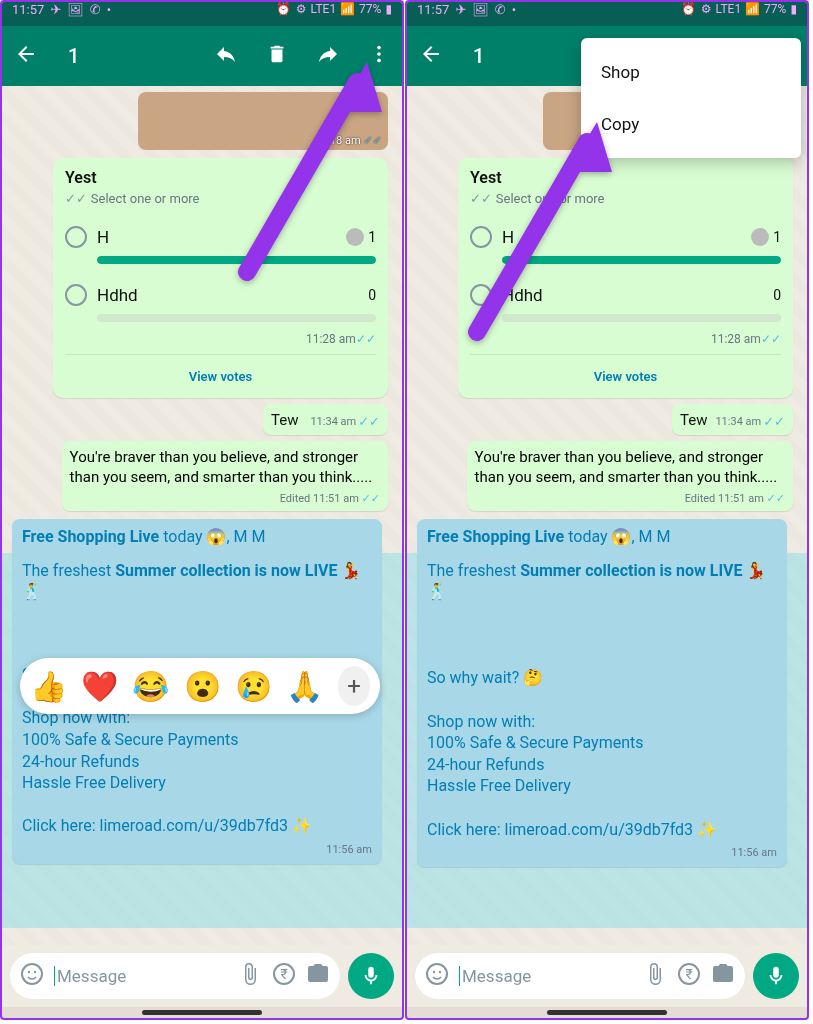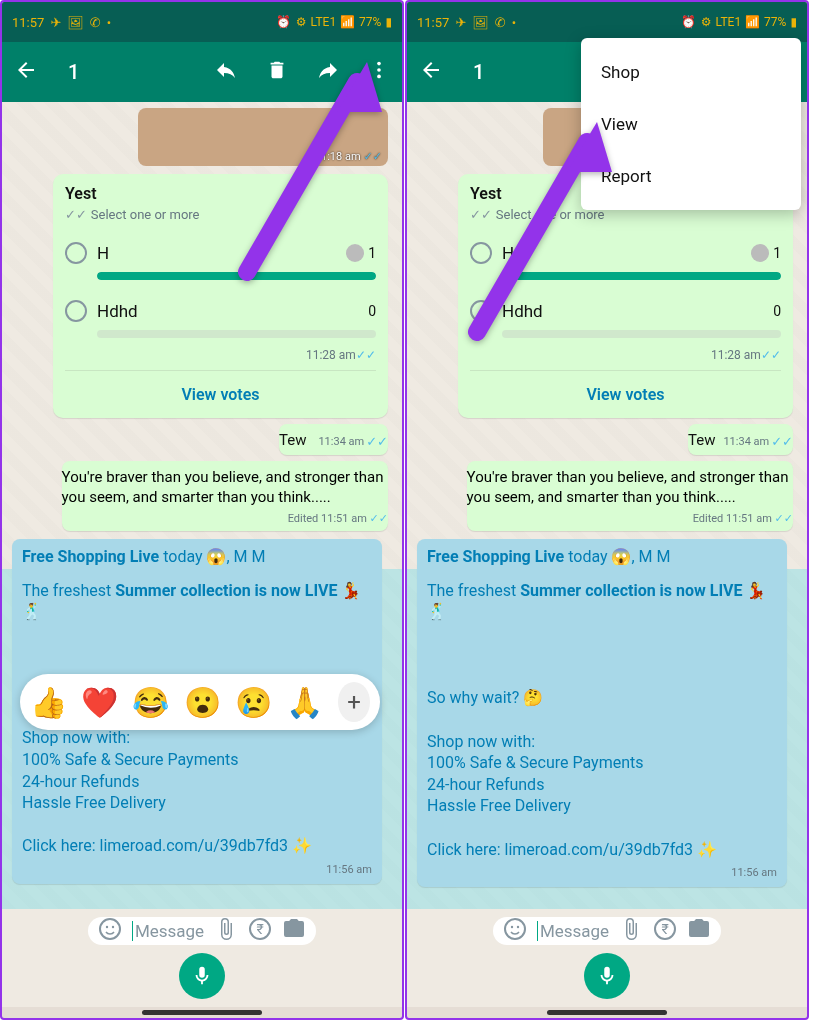--- a/index.html
+++ b/index.html
@@ -1,19 +1,19 @@
 <!DOCTYPE html>
 <html><head>
 <meta charset="utf-8">
 <style>
   * { box-sizing: border-box; margin: 0; padding: 0; }
   body { font-family: -apple-system, Roboto, sans-serif; background: #fff; width: 813px; height: 1024px; display: flex; }
   .phone { width: 404px; height: 1020px; border: 2px solid #9333ea; border-radius: 4px; overflow: hidden; position: relative; background: #e5ddd5; display: flex; flex-direction: column; }
   .phone + .phone { margin-left: 1px; }
-  .status-bar { height: 40px; background: #075e54; color: #eab308; display: flex; align-items: center; justify-content: space-between; padding: 0 10px; font-size: 13px; }
+  .status-bar { height: 24px; background: #075e54; color: #f0abfc; display: flex; align-items: flex-start; justify-content: space-between; padding: 0 10px; font-size: 13px; }
   .status-left { display: flex; align-items: center; gap: 6px; }
   .status-right { display: flex; align-items: center; gap: 4px; font-size: 12px; }
   .action-bar { height: 60px; background: #008069; color: #fff; display: flex; align-items: center; padding: 0 12px; gap: 20px; }
   .action-left { display: flex; align-items: center; gap: 30px; flex: 1; }
   .action-icons { display: flex; align-items: center; gap: 28px; }
   .icon-btn { color: #fff; }
   .sel-count { font-size: 20px; font-weight: 500; }
   .chat-area { flex: 1; overflow: hidden; background: #efeae2; background-image: repeating-linear-gradient(45deg, rgba(0,0,0,0.01) 0 10px, transparent 10px 20px); padding: 6px 8px; position: relative; }
   .img-bubble { width: 250px; height: 58px; margin-left: auto; margin-right: 6px; background: #c9a583; border-radius: 8px; overflow: hidden; position: relative; }
   .img-time { position: absolute; right: 6px; bottom: 3px; color: #fff; font-size: 11px; text-shadow: 0 0 2px #000; display: flex; align-items: center; gap: 3px; }
@@ -24,40 +24,40 @@
   .poll-sub-icons { color: #8696a0; font-size: 13px; }
   .opt { margin-top: 20px; }
   .opt-row { display: flex; align-items: center; gap: 10px; }
   .radio { width: 22px; height: 22px; border: 2px solid #8696a0; border-radius: 50%; flex-shrink: 0; }
   .opt-label { flex: 1; font-size: 17px; color: #111; }
   .opt-count { font-size: 14px; color: #111; display: flex; align-items: center; gap: 4px; }
   .avatar-sm { width: 18px; height: 18px; border-radius: 50%; background: #bbb; }
   .bar { height: 8px; border-radius: 4px; background: #d0e8cc; margin-left: 32px; margin-top: 8px; position: relative; overflow: hidden; }
   .bar-fill { height: 100%; background: #00a884; border-radius: 4px; }
   .poll-time { text-align: right; font-size: 12px; color: #667781; margin-top: 10px; display: flex; justify-content: flex-end; align-items: center; }
-  .view-votes { text-align: center; color: #027eb5; font-weight: 600; font-size: 16px; padding: 14px 0 8px; border-top: 1px solid #c8e6c2; margin-top: 8px; }
-  .msg-out { background: #d9fdd3; border-radius: 8px; margin: 6px 6px 0 auto; padding: 6px 0; box-shadow: 0 1px 1px rgba(0,0,0,0.1); display: inline-block; max-width: 85%; }
+  .view-votes { text-align: center; color: #027eb5; font-weight: 600; font-size: 13px; padding: 14px 0 8px; border-top: 1px solid #c8e6c2; margin-top: 8px; }
+  .msg-out { background: #d9fdd3; border-radius: 8px; margin: 6px 6px 0 auto; padding: 6px 8px; box-shadow: 0 1px 1px rgba(0,0,0,0.1); display: inline-block; max-width: 85%; }
   .msg-out-wrap { display: flex; justify-content: flex-end; }
   .msg-text { color: #111; font-size: 15px; }
   .msg-meta { font-size: 11px; color: #667781; margin-left: 8px; display: inline-flex; align-items: center; gap: 2px; }
   .msg-meta .ticks { color: #53bdeb; font-size: 13px; }
   .msg-big { width: 335px; }
   .msg-big .msg-body { font-size: 15px; line-height: 1.35; }
   .msg-big .meta-row { text-align: right; margin-top: 4px; font-size: 11px; color: #667781; }
   .msg-in { background: #fff; border-radius: 8px; margin: 8px 6px 0 2px; padding: 8px 10px; width: 370px; box-shadow: 0 1px 1px rgba(0,0,0,0.1); color: #027eb5; }
   .msg-in.selected { background: #a8d8e8; }
   .sel-overlay { position: absolute; left: 0; right: 0; background: rgba(37,211,234,0.25); height: 375px; z-index: 1; pointer-events: none; }
   .min-title { font-weight: 700; }
   .min-title .thin { font-weight: 400; }
   .min-body { margin-top: 14px; font-size: 16px; line-height: 1.35; }
   .min-body a { color: #027eb5; }
   .min-body .bold { font-weight: 700; }
   .min-body .italic { font-style: italic; }
   .min-time { text-align: right; font-size: 11px; color: #667781; margin-top: 6px; }
-  .input-bar { display: flex; align-items: center; padding: 8px; background: #efeae2; gap: 8px; flex-direction: column; }
+  .input-bar { display: flex; align-items: center; padding: 8px; background: #efeae2; gap: 8px; }
   .input-box { flex: 1; background: #fff; border-radius: 24px; height: 46px; display: flex; align-items: center; padding: 0 10px; gap: 10px; color: #8696a0; }
   .input-box .placeholder { flex: 1; font-size: 17px; }
   .mic-btn { width: 46px; height: 46px; border-radius: 50%; background: #00a884; display: flex; align-items: center; justify-content: center; color: #fff; }
   .nav-pill { height: 5px; width: 120px; background: #333; border-radius: 3px; margin: 3px auto; }
   .react-bar { position: absolute; background: #fff; border-radius: 30px; height: 56px; display: flex; align-items: center; padding: 0 10px; gap: 14px; box-shadow: 0 2px 8px rgba(0,0,0,0.2); z-index: 5; }
   .react-bar .emoji { font-size: 30px; }
   .plus-btn { width: 40px; height: 40px; border-radius: 50%; background: #f0f0f0; display: flex; align-items: center; justify-content: center; font-size: 24px; color: #555; }
   .arrow { position: absolute; z-index: 10; }
   .arrow svg { filter: drop-shadow(0 2px 3px rgba(0,0,0,0.3)); }
   .menu-popup { position: absolute; top: 36px; right: 6px; background: #fff; width: 220px; border-radius: 6px; box-shadow: 0 4px 16px rgba(0,0,0,0.25); z-index: 8; padding: 8px 0; }
@@ -362,22 +362,21 @@
     <div class="mic-btn">
         <svg width="22" height="22" viewBox="0 0 24 24" fill="#fff">
           <path d="M12 14a3 3 0 003-3V5a3 3 0 00-6 0v6a3 3 0 003 3zm5-3a5 5 0 01-10 0H5a7 7 0 006 6.92V21h2v-3.08A7 7 0 0019 11h-2z"></path>
         </svg>
       </div>
   </div>
   <div class="nav-pill"></div>
 
   <div class="menu-popup">
     <div class="menu-item">Shop</div>
-    <div class="menu-item">View</div>
-    <div class="menu-item">Report</div>
+    <div class="menu-item">Copy</div>
   </div>
 
   <div class="arrow" style="left:45px; top:110px;">
     <svg width="170" height="230" viewBox="0 0 170 230">
         <path d="M 25 220 L 135 30" stroke="#9333ea" stroke-width="18" stroke-linecap="round"></path>
         <path d="M 115 60 L 145 10 L 160 60 Z" fill="#9333ea"></path>
       </svg>
   </div>
 </div>
 

